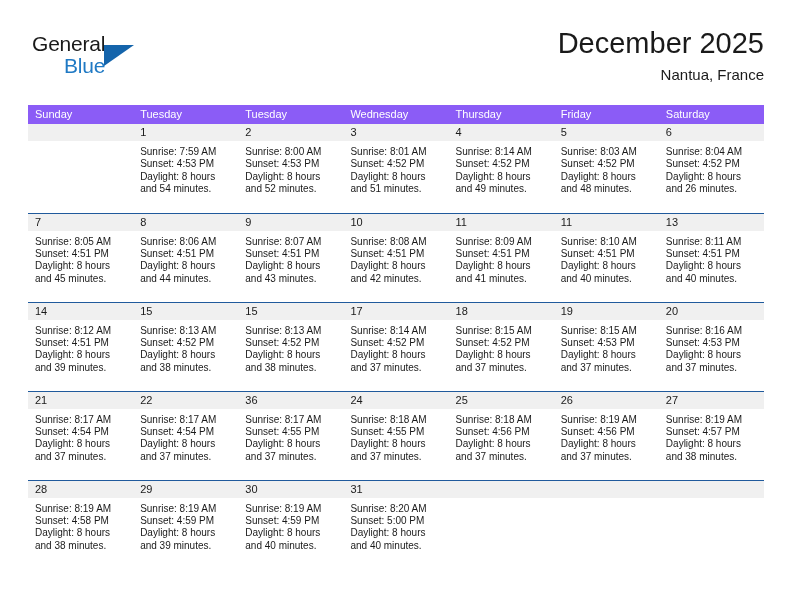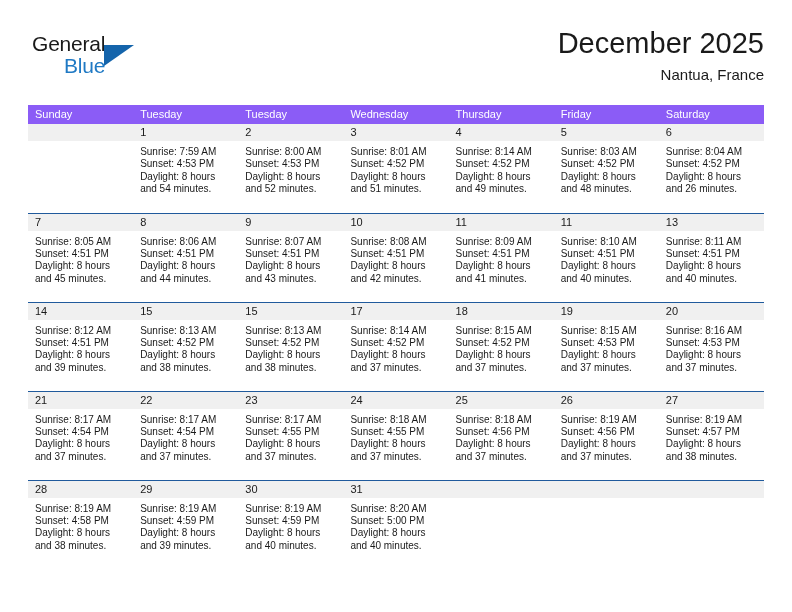--- a/index.html
+++ b/index.html
@@ -444,21 +444,21 @@
           <div class="details">
             <div>Sunrise: 8:17 AM</div>
             <div>Sunset: 4:54 PM</div>
             <div>Daylight: 8 hours</div>
             <div>and 37 minutes.</div>
           </div>
             </div>
           </td>
         <td>
             <div class="cell">
-          <div class="daynum-band">23</div>
+          <div class="daynum-band">36</div>
           <div class="details">
             <div>Sunrise: 8:17 AM</div>
             <div>Sunset: 4:55 PM</div>
             <div>Daylight: 8 hours</div>
             <div>and 37 minutes.</div>
           </div>
             </div>
           </td>
         <td>
             <div class="cell">

